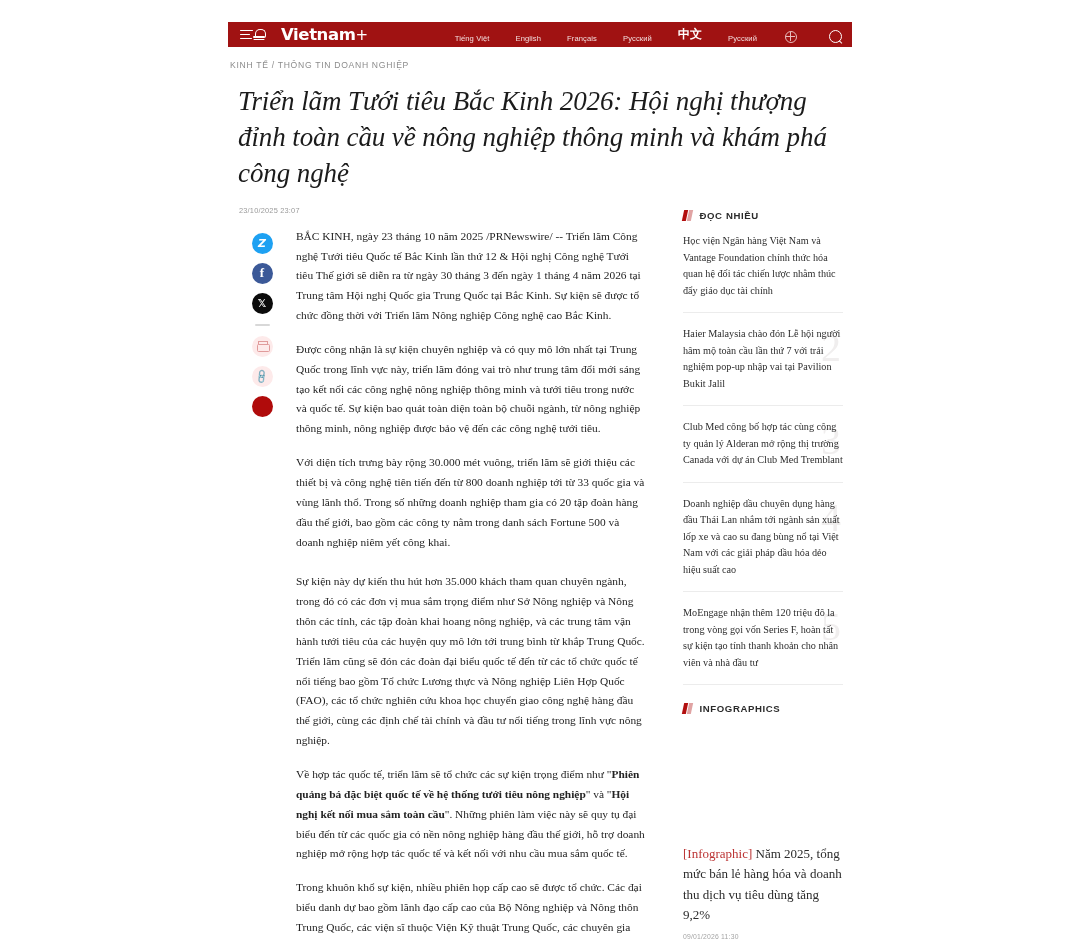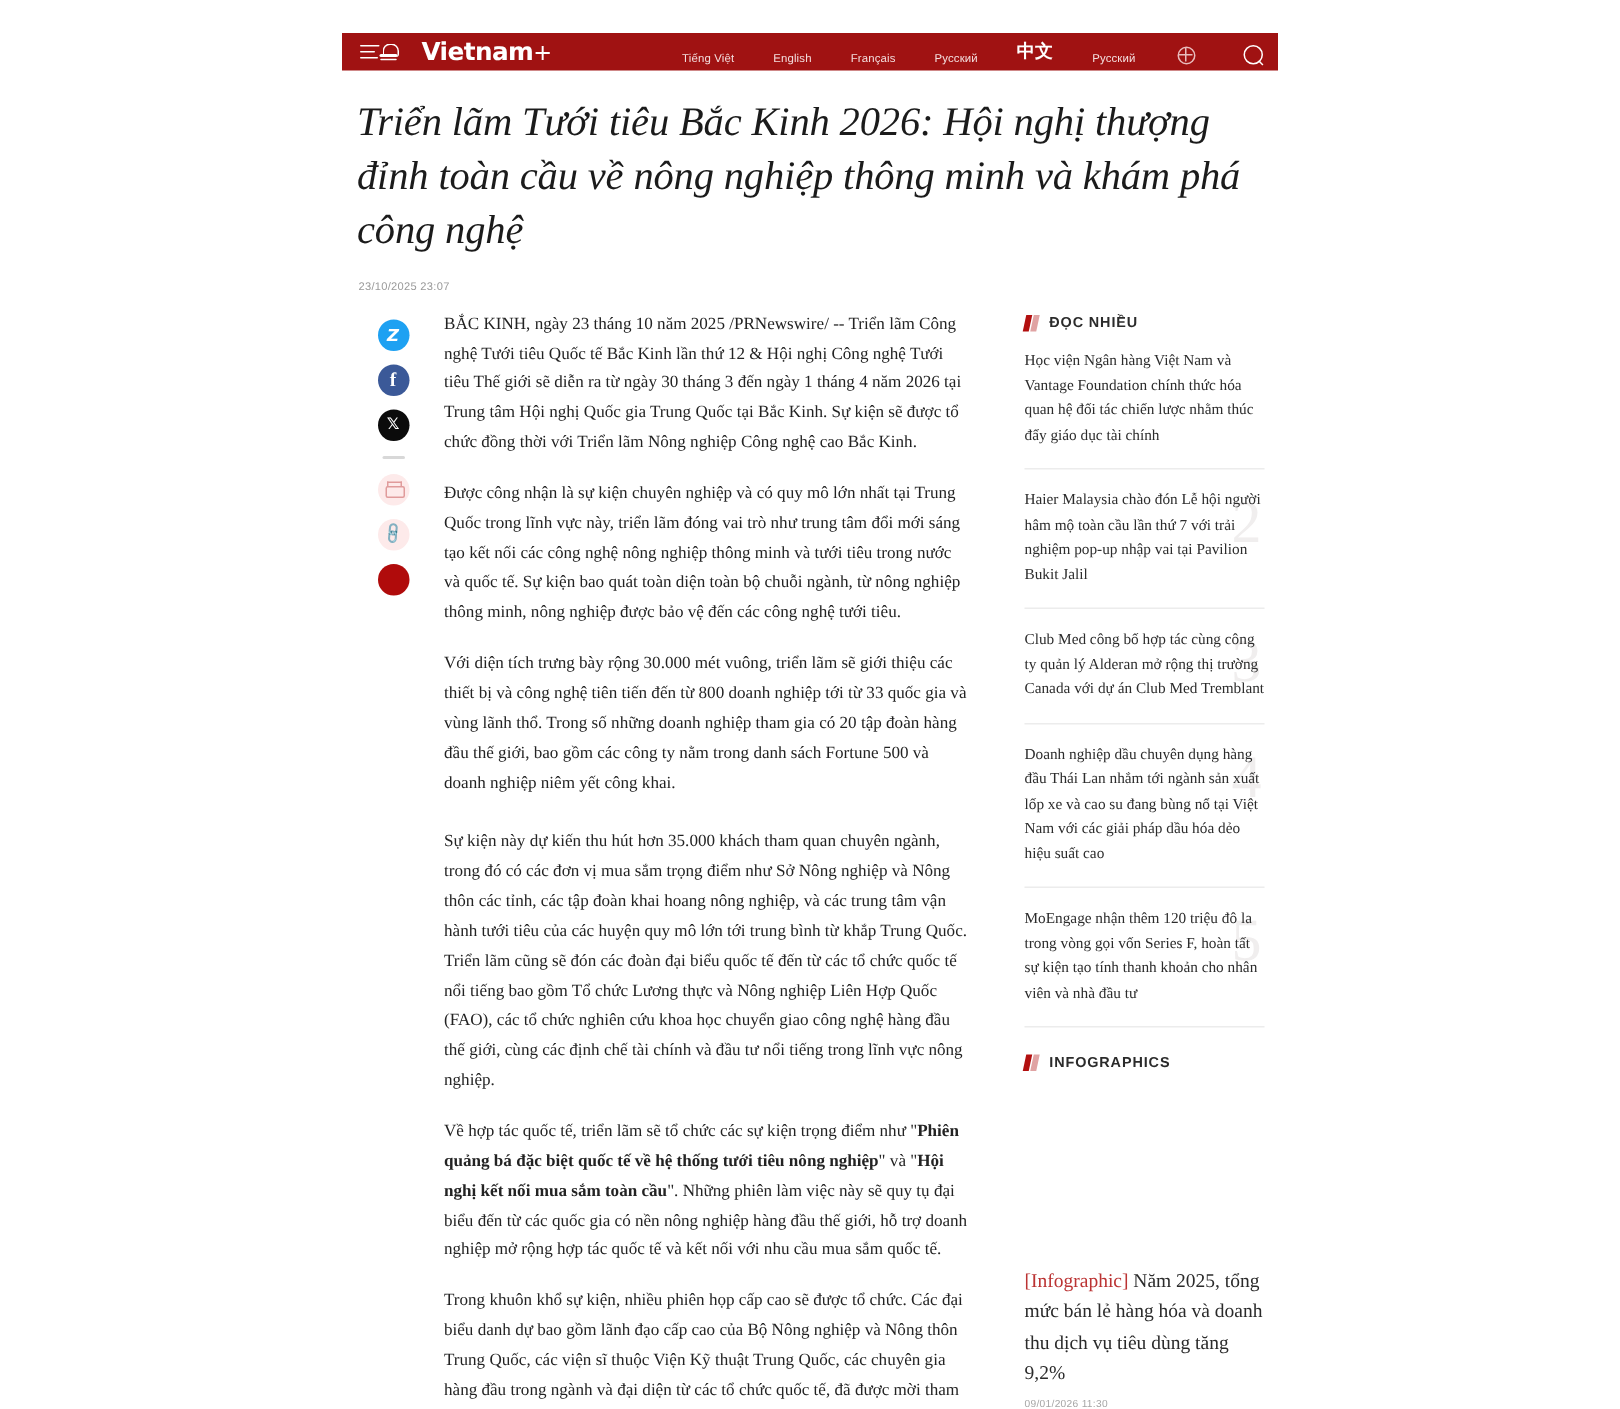--- a/index.html
+++ b/index.html
@@ -185,20 +185,21 @@
       <span class="lang">Français</span>
       <span class="lang">Русский</span>
       <span class="lang cjk">中文</span>
       <span class="lang">Русский</span>
       <span class="globe-icon"></span>
       <span class="search-icon"></span>
     </div>
   </div>
 
   <div class="content">
+    <div class="breadcrumb">KINH TẾ / THÔNG TIN DOANH NGHIỆP</div>
     <h1 class="headline">Triển lãm Tưới tiêu Bắc Kinh 2026: Hội nghị thượng đỉnh toàn cầu về nông nghiệp thông minh và khám phá công nghệ</h1>
     <div class="timestamp">23/10/2025 23:07</div>
 
     <div class="article-body">
 
       <div class="share-rail">
         <div class="sbtn zalo">Z</div>
         <div class="sbtn fb">f</div>
         <div class="sbtn x">𝕏</div>
         <div class="rail-div"></div>

